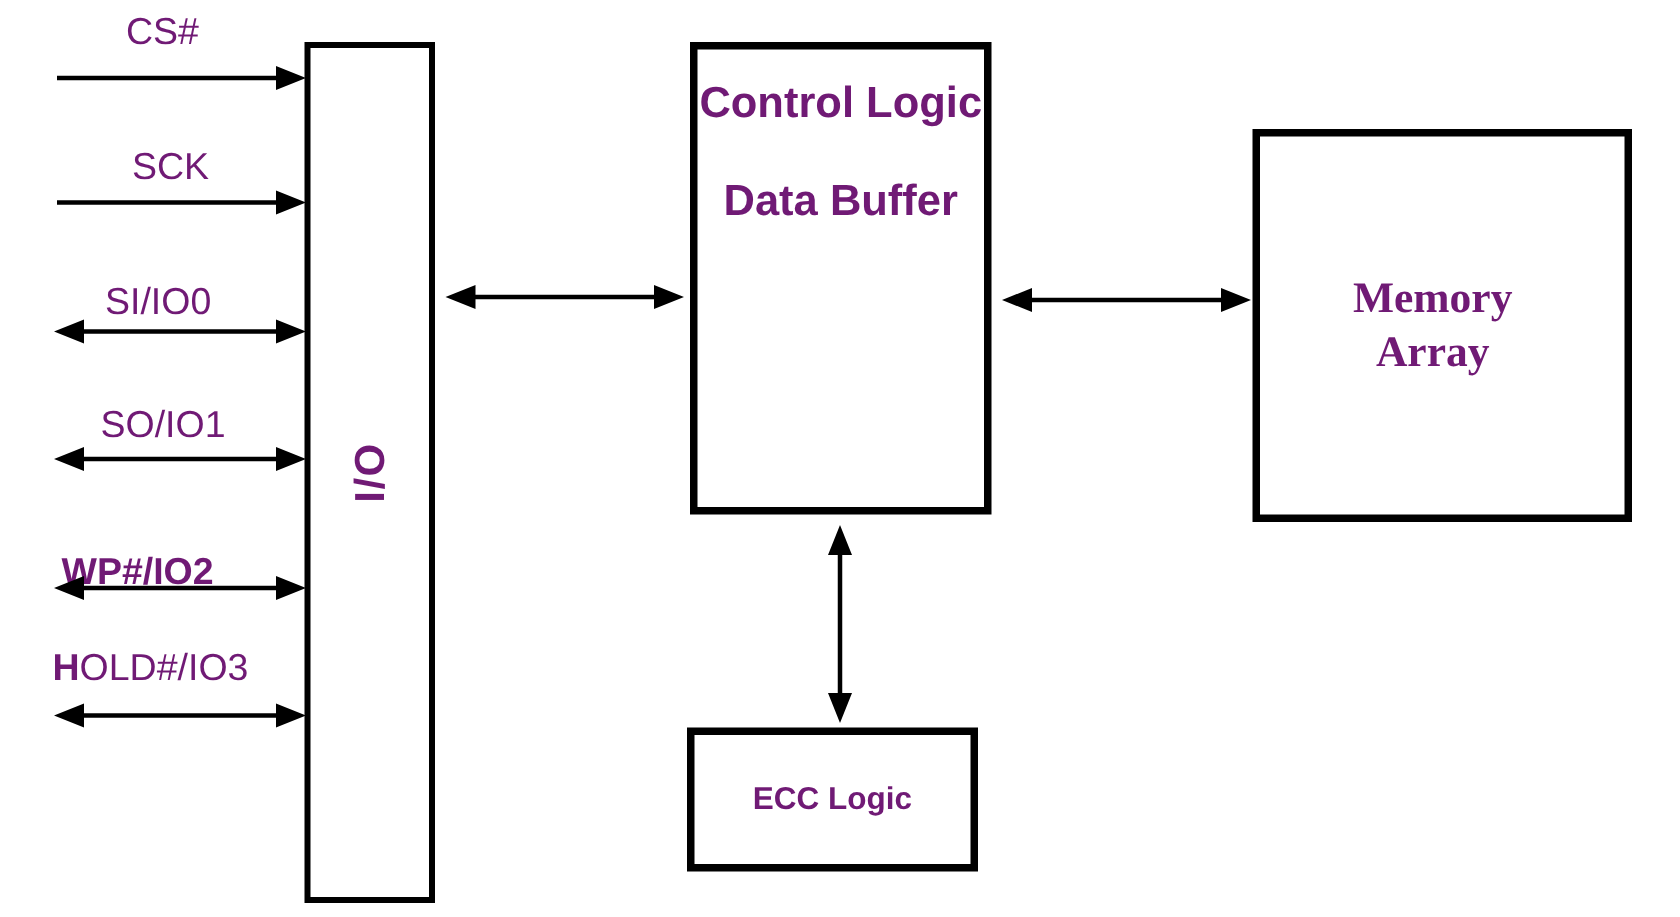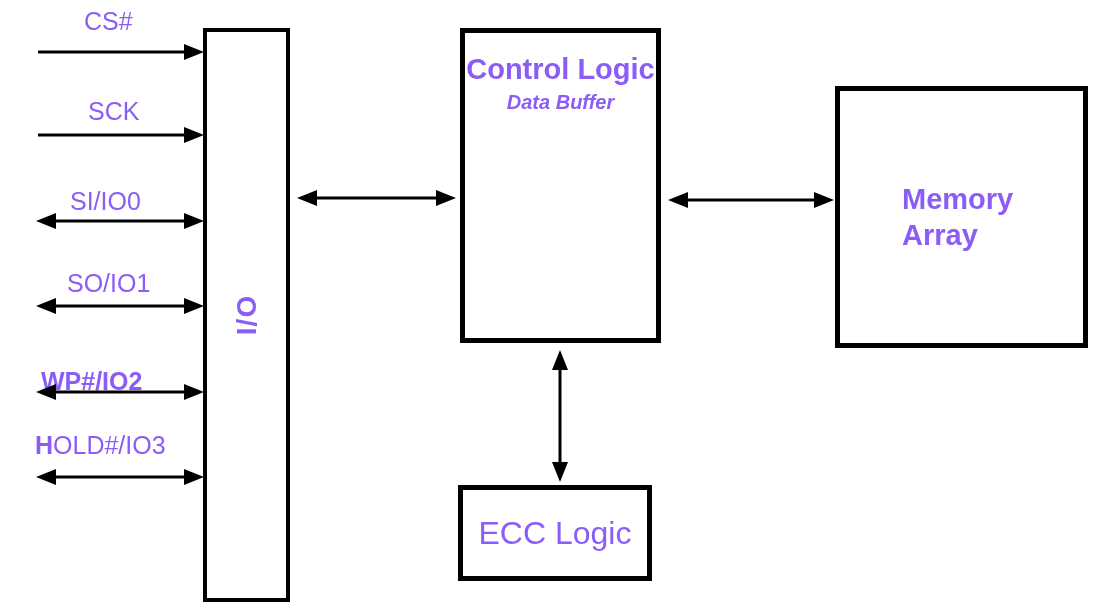--- a/index.html
+++ b/index.html
@@ -1,37 +1,37 @@
 <!DOCTYPE html>
 <html><head>
 <meta charset="utf-8">
 <style>
   html,body{margin:0;padding:0;background:#ffffff;}
   .canvas{
     position:relative;width:1120px;height:611px;background:#ffffff;
-    font-family:"Liberation Sans",sans-serif;color:#8b5cf6;overflow:hidden;
+    font-family:"Liberation Sans",sans-serif;color:#701a75;overflow:hidden;
   }
   
   .box{position:absolute;background:#ffffff;border:5px solid #000;box-sizing:border-box;}
   .io-box{left:203px;top:28px;width:87px;height:574px;border-width:4px;}
   .io-label{
     position:absolute;left:50%;top:50%;transform:translate(-50%,-50%) rotate(-90deg);
     font-size:28px;font-weight:bold;white-space:nowrap;letter-spacing:1px;
   }
   .control-box{left:460px;top:28px;width:201px;height:315px;text-align:center;}
   .cl-title{margin-top:20px;font-size:29px;font-weight:bold;line-height:33px;}
-  .cl-buffer{font-size:20px;font-weight:bold;line-height:33px;font-style:italic;}
+  .cl-buffer{margin-top:32px;font-size:29px;font-weight:bold;line-height:33px;}
   .cl-regs{margin-top:38px;font-size:29px;font-weight:bold;line-height:37px;}
   .memory-box{left:835px;top:86px;width:253px;height:262px;}
   .memory-label{
     position:absolute;left:62px;top:50%;transform:translateY(-50%);
-    font-size:29px;font-weight:bold;line-height:36px;white-space:pre-line;text-align:left;
+    font-size:29px;font-weight:bold;line-height:36px;white-space:pre-line;text-align:center;font-family:Liberation Serif, serif;
   }
   .ecc-box{left:458px;top:485px;width:194px;height:96px;display:flex;align-items:center;justify-content:center;}
-  .ecc-label{font-size:32px;font-weight:normal;}
+  .ecc-label{font-size:21px;font-weight:bold;}
   
   .signal-label{position:absolute;font-size:25px;line-height:26px;white-space:nowrap;}
   .sig-0{left:84px;top:8px;}
   .sig-1{left:88px;top:98px;}
   .sig-2{left:70px;top:188px;}
   .sig-3{left:67px;top:270px;}
   .sig-4{left:41px;top:368px;font-weight:bold;}
   .sig-5{left:35px;top:432px;}
   .first-bold::first-letter{font-weight:bold;}
   

